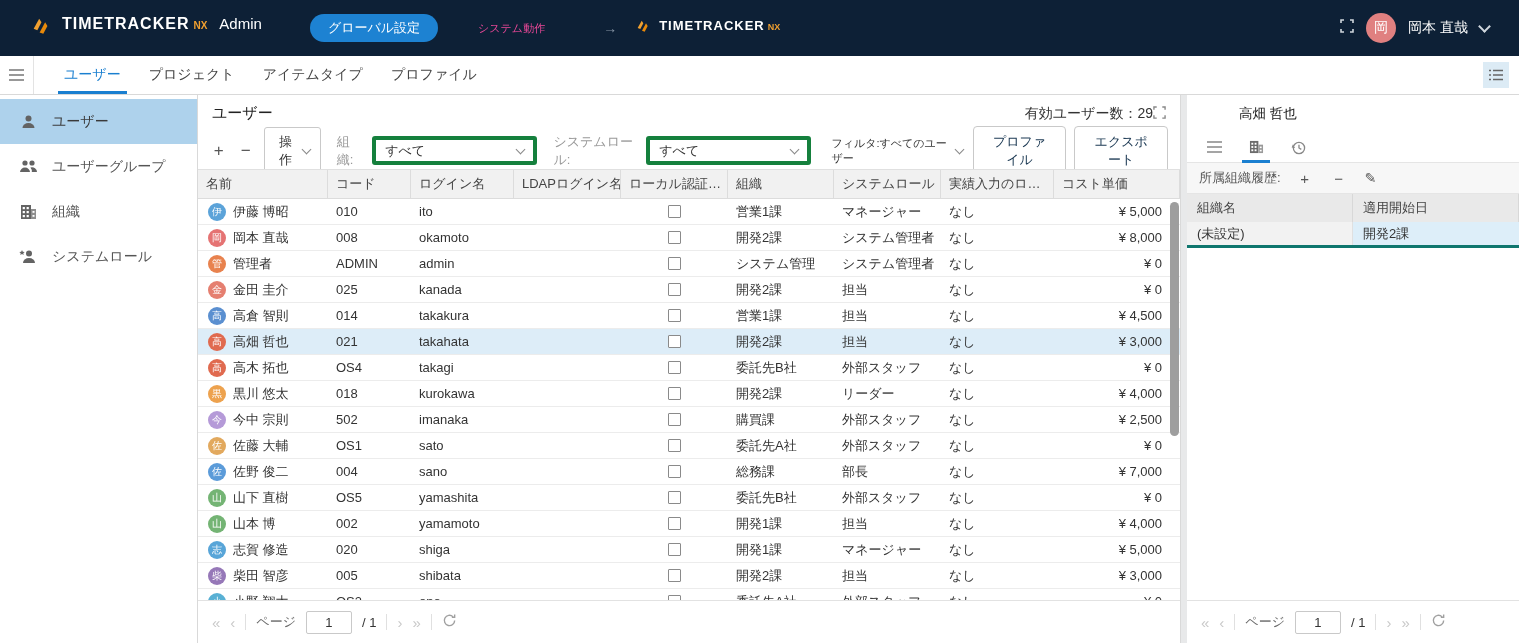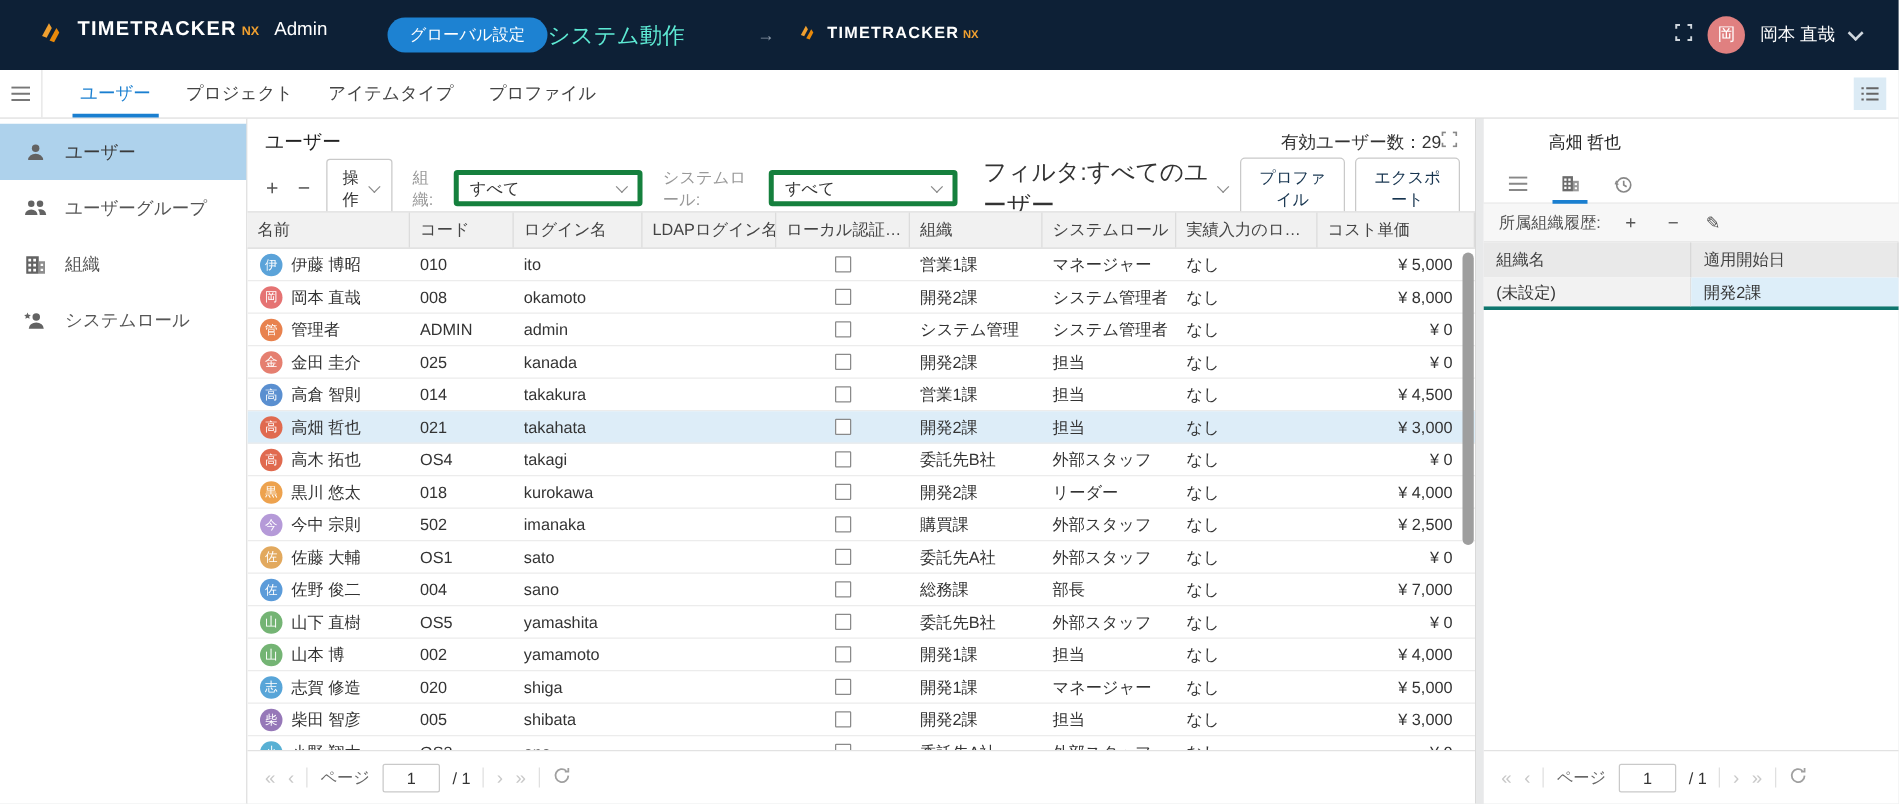--- a/index.html
+++ b/index.html
@@ -9,21 +9,21 @@
 
   
   .topbar { height:56px; background:#0d2036; display:flex; align-items:center; padding:0 30px; flex:none; }
   .brand { display:flex; align-items:baseline; gap:4px; }
   .brand .mark { align-self:center; margin-right:6px; }
   .brand .tt { color:#fff; font-weight:bold; font-size:16px; letter-spacing:1px; }
   .brand .nx { color:#f0a030; font-weight:bold; font-size:10px; }
   .brand .admin { color:#fff; font-size:15px; margin-left:8px; }
   .pill-btn { background:#1d82d2; color:#fff; font-size:13px; border:none; border-radius:14px;
     padding:5px 18px; margin-left:48px; cursor:pointer; }
-  .top-link { color:#5eead4; font-size:18px; cursor:pointer; }
+  .top-link { color:#ec4899; font-size:11px; margin-left:40px; cursor:pointer; }
   .top-arrow { color:#8795a5; font-size:14px; margin-left:58px; }
   .brand2 { display:flex; align-items:baseline; gap:3px; margin-left:18px; }
   .brand2 .mark { align-self:center; margin-right:5px; }
   .brand2 .tt { color:#fff; font-weight:bold; font-size:13px; letter-spacing:1px; }
   .brand2 .nx { color:#f0a030; font-weight:bold; font-size:9px; }
   .top-right { margin-left:auto; display:flex; align-items:center; gap:12px; }
   .avatar-lg { width:30px; height:30px; border-radius:50%; background:#e08080; color:#fff;
     display:flex; align-items:center; justify-content:center; font-size:14px; }
   .top-user { color:#fff; font-size:14px; }
   .chev-down { width:9px; height:9px; border-right:2px solid #cfd6dd; border-bottom:2px solid #cfd6dd;
@@ -56,21 +56,21 @@
   .main-title { font-size:15px; color:#222; }
   .main-head-right { margin-left:auto; display:flex; align-items:flex-end; }
   .count-label { font-size:14px; color:#333; }
   .toolbar { height:37px; display:flex; align-items:center; gap:10px; padding:0 12px; flex:none; }
   .tb-txtbtn { font-size:17px; color:#555; background:none; border:none; width:20px; cursor:pointer; }
   .btn { background:#fff; border:1px solid #c9c9c9; border-radius:3px; font-size:13px; color:#333;
     padding:5px 10px; display:flex; align-items:center; gap:7px; cursor:pointer; }
   .tb-label { font-size:13px; color:#999; margin-left:6px; }
   .select { width:188px; height:29px; background:#fff; border:4px solid #15803d; border-radius:3px;
     display:flex; align-items:center; justify-content:space-between; padding:0 9px; font-size:13px; color:#333; cursor:pointer; }
-  .filter { display:flex; align-items:center; gap:8px; font-size:19px; color:#333; margin-left:10px; cursor:pointer; }
+  .filter { display:flex; align-items:center; gap:8px; font-size:11px; color:#333; margin-left:10px; cursor:pointer; }
   .chev { width:7px; height:7px; border-right:1.5px solid #888; border-bottom:1.5px solid #888;
     transform:rotate(45deg); margin-top:-3px; flex:none; }
   .impexp { margin-left:auto; display:flex; gap:8px; }
   .impexp .btn { border-radius:4px; padding:6px 14px; color:#16344f; }
 
   
   .grid-cols { display:grid; grid-template-columns:130px 83px 103px 107px 107px 106px 107px 113px minmax(0,1fr); }
   .thead { height:30px; background:#f1f1f1; border-top:1px solid #e0e0e0; border-bottom:1px solid #dcdcdc; flex:none; }
   .th { display:flex; align-items:center; padding:0 8px; font-size:13px; color:#444;
     border-right:1px solid #dcdcdc; white-space:nowrap; overflow:hidden; }

